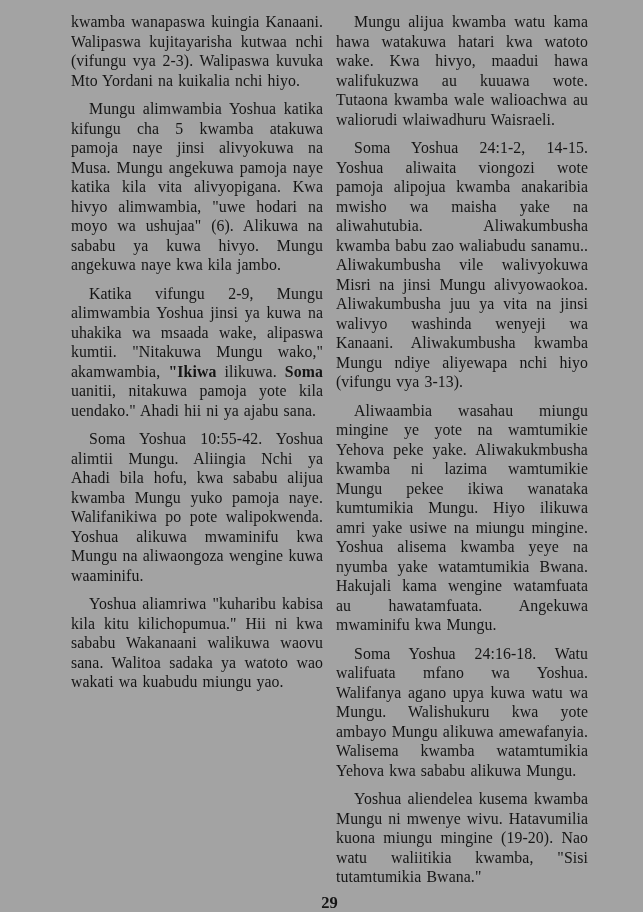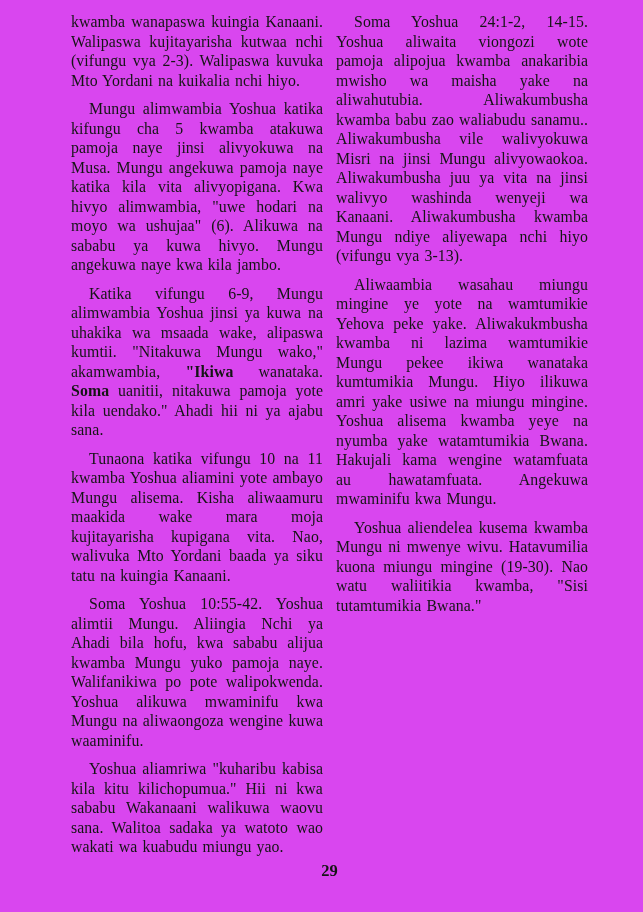--- a/index.html
+++ b/index.html
@@ -5,21 +5,21 @@
   html, body {
     margin: 0;
     padding: 0;
     background: #e8e8e8;
   }
   .page {
     position: relative;
     width: 643px;
     height: 912px;
     margin: 0 auto;
-    background: #d946ef;
+    background: #a3a3a3;
     overflow: hidden;
     font-family: "Liberation Serif", "DejaVu Serif", serif;
     color: #151515;
   }
   .text-body {
     position: absolute;
     left: 71px;
     top: 12px;
     width: 517px;
     display: flex;
@@ -40,39 +40,40 @@
   .column p.indent {
     text-indent: 18px;
   }
   .bold {
     font-weight: bold;
   }
   .page-number {
     position: absolute;
     left: 71px;
     width: 517px;
-    top: 861px;
+    top: 893px;
     text-align: center;
     font-size: 16.5px;
     font-weight: bold;
   }
 </style>
 </head>
 <body>
 
 <div class="page">
   <div class="text-body">
     <div class="column">
         <p class=""><span>kwamba wanapaswa kuingia Kanaani. Walipaswa kujitayarisha kutwaa nchi (vifungu vya 2-3). Walipaswa kuvuka Mto Yordani na kuikalia nchi hiyo.</span></p>
         <p class="indent"><span>Mungu alimwambia Yoshua katika kifungu cha 5 kwamba atakuwa pamoja naye jinsi alivyokuwa na Musa. Mungu angekuwa pamoja naye katika kila vita alivyopigana. Kwa hivyo alimwambia, "uwe hodari na moyo wa ushujaa" (6). Alikuwa na sababu ya kuwa hivyo. Mungu angekuwa naye kwa kila jambo.</span></p>
-        <p class="indent"><span>Katika vifungu 6-9, Mungu alimwambia Yoshua jinsi ya kuwa na uhakika wa msaada wake, alipaswa kumtii. "Nitakuwa Mungu wako," akamwambia, </span><span class="bold">"Ikiwa</span><span> wanataka. </span><span class="bold">Soma</span><span> uanitii, nitakuwa pamoja yote kila uendako." Ahadi hii ni ya ajabu sana.</span></p>
-        <p class="indent"><span>Tunaona katika vifungu 10 na 11 kwamba Yoshua aliamini yote ambayo Mungu alisema. Kisha aliwaamuru maakida wake mara moja kujitayarisha kupigana vita. Nao, walivuka Mto Yordani baada ya siku tatu na kuingia Kanaani.</span></p>
+        <p class="indent"><span>Katika vifungu 2-9, Mungu alimwambia Yoshua jinsi ya kuwa na uhakika wa msaada wake, alipaswa kumtii. "Nitakuwa Mungu wako," akamwambia, </span><span class="bold">"Ikiwa</span><span> ilikuwa. </span><span class="bold">Soma</span><span> uanitii, nitakuwa pamoja yote kila uendako." Ahadi hii ni ya ajabu sana.</span></p>
         <p class="indent"><span>Soma Yoshua 10:55-42. Yoshua alimtii Mungu. Aliingia Nchi ya Ahadi bila hofu, kwa sababu alijua kwamba Mungu yuko pamoja naye. Walifanikiwa po pote walipokwenda. Yoshua alikuwa mwaminifu kwa Mungu na aliwaongoza wengine kuwa waaminifu.</span></p>
         <p class="indent"><span>Yoshua aliamriwa "kuharibu kabisa kila kitu kilichopumua." Hii ni kwa sababu Wakanaani walikuwa waovu sana. Walitoa sadaka ya watoto wao wakati wa kuabudu miungu yao.</span></p>
       </div>
     <div class="column">
+        <p class="indent"><span>Mungu alijua kwamba watu kama hawa watakuwa hatari kwa watoto wake. Kwa hivyo, maadui hawa walifukuzwa au kuuawa wote. Tutaona kwamba wale walioachwa au waliorudi wlaiwadhuru Waisraeli.</span></p>
         <p class="indent"><span>Soma Yoshua 24:1-2, 14-15. Yoshua aliwaita viongozi wote pamoja alipojua kwamba anakaribia mwisho wa maisha yake na aliwahutubia. Aliwakumbusha kwamba babu zao waliabudu sanamu.. Aliwakumbusha vile walivyokuwa Misri na jinsi Mungu alivyowaokoa. Aliwakumbusha juu ya vita na jinsi walivyo washinda wenyeji wa Kanaani. Aliwakumbusha kwamba Mungu ndiye aliyewapa nchi hiyo (vifungu vya 3-13).</span></p>
         <p class="indent"><span>Aliwaambia wasahau miungu mingine ye yote na wamtumikie Yehova peke yake. Aliwakukmbusha kwamba ni lazima wamtumikie Mungu pekee ikiwa wanataka kumtumikia Mungu. Hiyo ilikuwa amri yake usiwe na miungu mingine. Yoshua alisema kwamba yeye na nyumba yake watamtumikia Bwana. Hakujali kama wengine watamfuata au hawatamfuata. Angekuwa mwaminifu kwa Mungu.</span></p>
-        <p class="indent"><span>Yoshua aliendelea kusema kwamba Mungu ni mwenye wivu. Hatavumilia kuona miungu mingine (19-30). Nao watu waliitikia kwamba, "Sisi tutamtumikia Bwana."</span></p>
+        <p class="indent"><span>Soma Yoshua 24:16-18. Watu walifuata mfano wa Yoshua. Walifanya agano upya kuwa watu wa Mungu. Walishukuru kwa yote ambayo Mungu alikuwa amewafanyia. Walisema kwamba watamtumikia Yehova kwa sababu alikuwa Mungu.</span></p>
+        <p class="indent"><span>Yoshua aliendelea kusema kwamba Mungu ni mwenye wivu. Hatavumilia kuona miungu mingine (19-20). Nao watu waliitikia kwamba, "Sisi tutamtumikia Bwana."</span></p>
       </div>
   </div>
   <div class="page-number">29</div>
 </div>
 
 </body></html>

